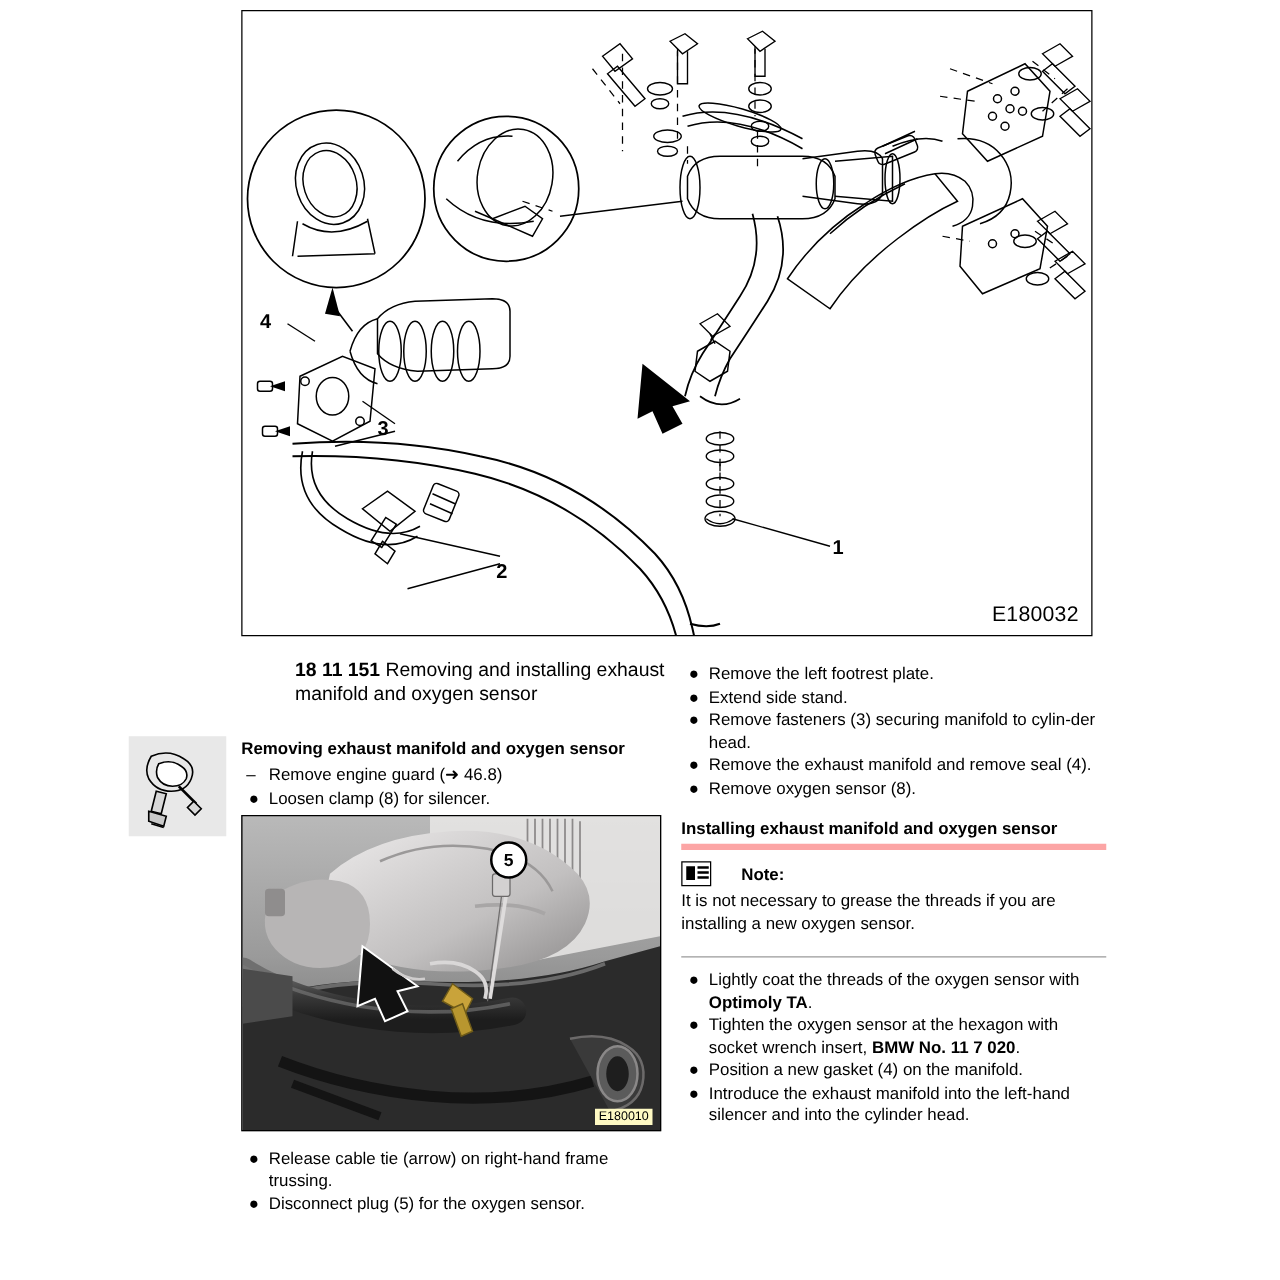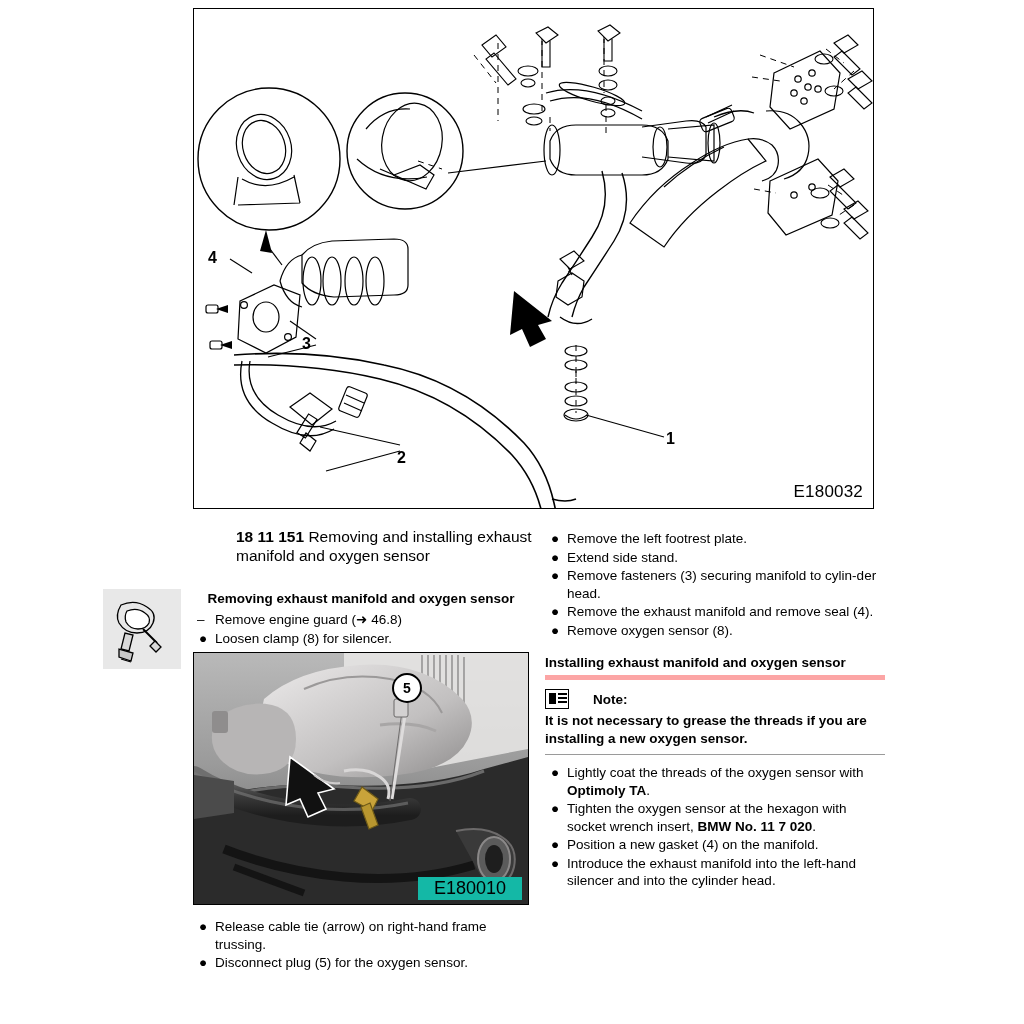--- a/index.html
+++ b/index.html
@@ -28,62 +28,62 @@
 
   
   .title-block{
     position:absolute;left:193px;top:527px;width:336px;margin-left:43px;
   }
   .title-num{font-weight:bold;font-size:15.5px;}
   .title-text{font-size:15.5px;line-height:19px;}
 
   
   .left-col{position:absolute;left:193px;top:590px;width:336px;}
-  .subhead{font-weight:bold;font-size:13.5px;margin:0 0 4px 0;line-height:17px;text-align:center;}
+  .subhead{font-weight:bold;font-size:13.5px;margin:0 0 4px 0;line-height:17px;}
   ul.plain{list-style:none;margin:0;padding:0;}
   ul.plain li{
     position:relative;padding-left:22px;font-size:13.5px;line-height:17.5px;margin:0 0 1px 0;
   }
   ul.plain li .mk{position:absolute;left:6px;top:0;font-size:13.5px;}
   ul.plain li.dash .mk{left:4px;}
 
   
   .tool-box{
     position:absolute;left:103px;top:589px;width:78px;height:80px;background:#e8e8e8;
   }
   .tool-box svg{display:block;}
 
   
   .photo{
     position:absolute;left:193px;top:652px;width:336px;height:253px;
     border:1px solid #000;box-sizing:border-box;overflow:hidden;background:#8e8e8e;
   }
   .photo .figcode{
-    position:absolute;right:6px;bottom:4px;font-size:18px;background:#14b8a6;padding:1px 16px;
+    position:absolute;right:6px;bottom:4px;font-size:10px;background:#fef9c3;padding:1px 3px;
   }
   .photo .cnum{
     position:absolute;left:198px;top:20px;width:26px;height:26px;border:2px solid #000;
     border-radius:50%;background:#fff;font-size:14px;font-weight:bold;
     display:flex;align-items:center;justify-content:center;
   }
 
   
   .bottom-left{position:absolute;left:193px;top:918px;width:345px;}
 
   
   .right-col{position:absolute;left:545px;top:530px;width:340px;}
   .right-col ul.plain li{font-size:13.5px;line-height:17.5px;}
   .rsubhead{
     font-weight:bold;font-size:13.5px;margin:16px 0 0 0;padding-bottom:5px;
     border-bottom:5px solid #fca5a5;
   }
   .note-box{margin-top:9px;}
   .note-head{display:flex;align-items:center;gap:24px;}
   .note-head .note-label{font-weight:bold;font-size:13.5px;}
-  .note-body{font-size:13.5px;line-height:17.5px;margin-top:3px;padding-bottom:7px;border-bottom:1px solid #9a9a9a;font-weight:bold;}
+  .note-body{font-size:13.5px;line-height:17.5px;margin-top:3px;padding-bottom:18px;border-bottom:1px solid #9a9a9a;}
   .note-icon{width:24px;height:20px;border:1.6px solid #000;display:inline-block;position:relative;box-sizing:border-box;}
   .note-icon:before{
     content:"";position:absolute;left:3px;top:3px;width:7px;height:11px;background:#000;
   }
   .note-icon:after{
     content:"";position:absolute;left:12px;top:3px;width:9px;height:2px;background:#000;
     box-shadow:0 4px 0 #000, 0 8px 0 #000;
   }
   b.inline{font-weight:bold;}
 </style>

